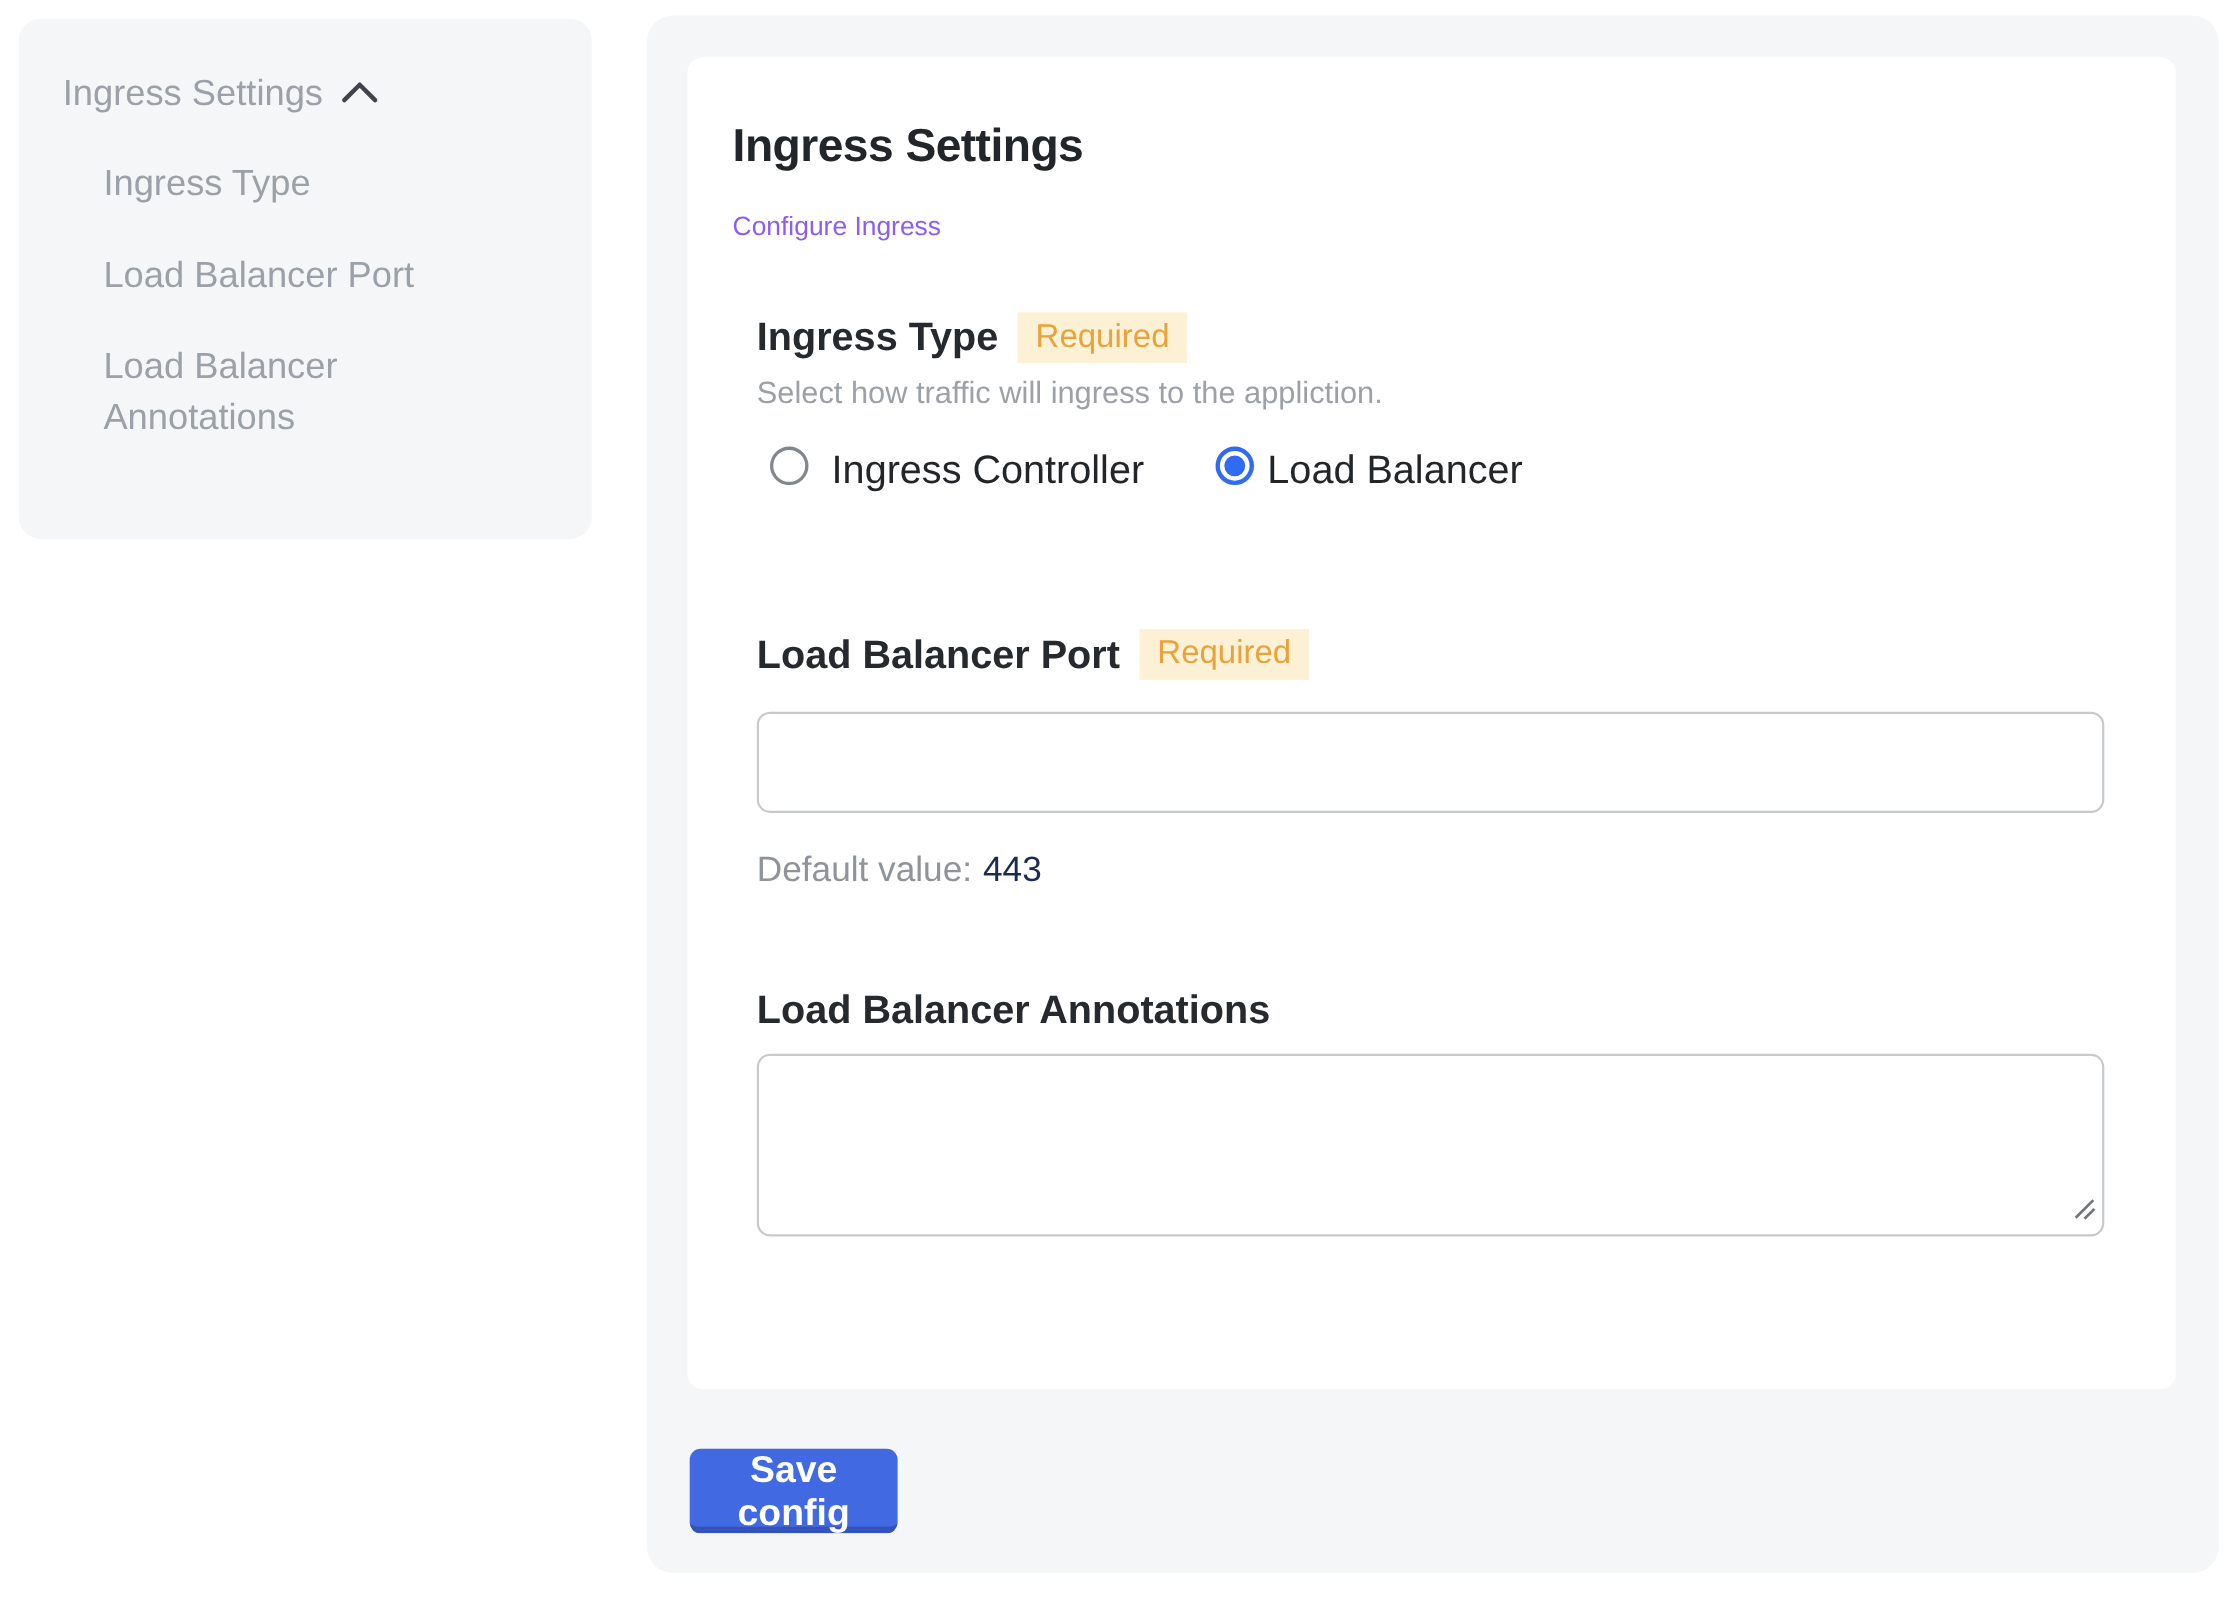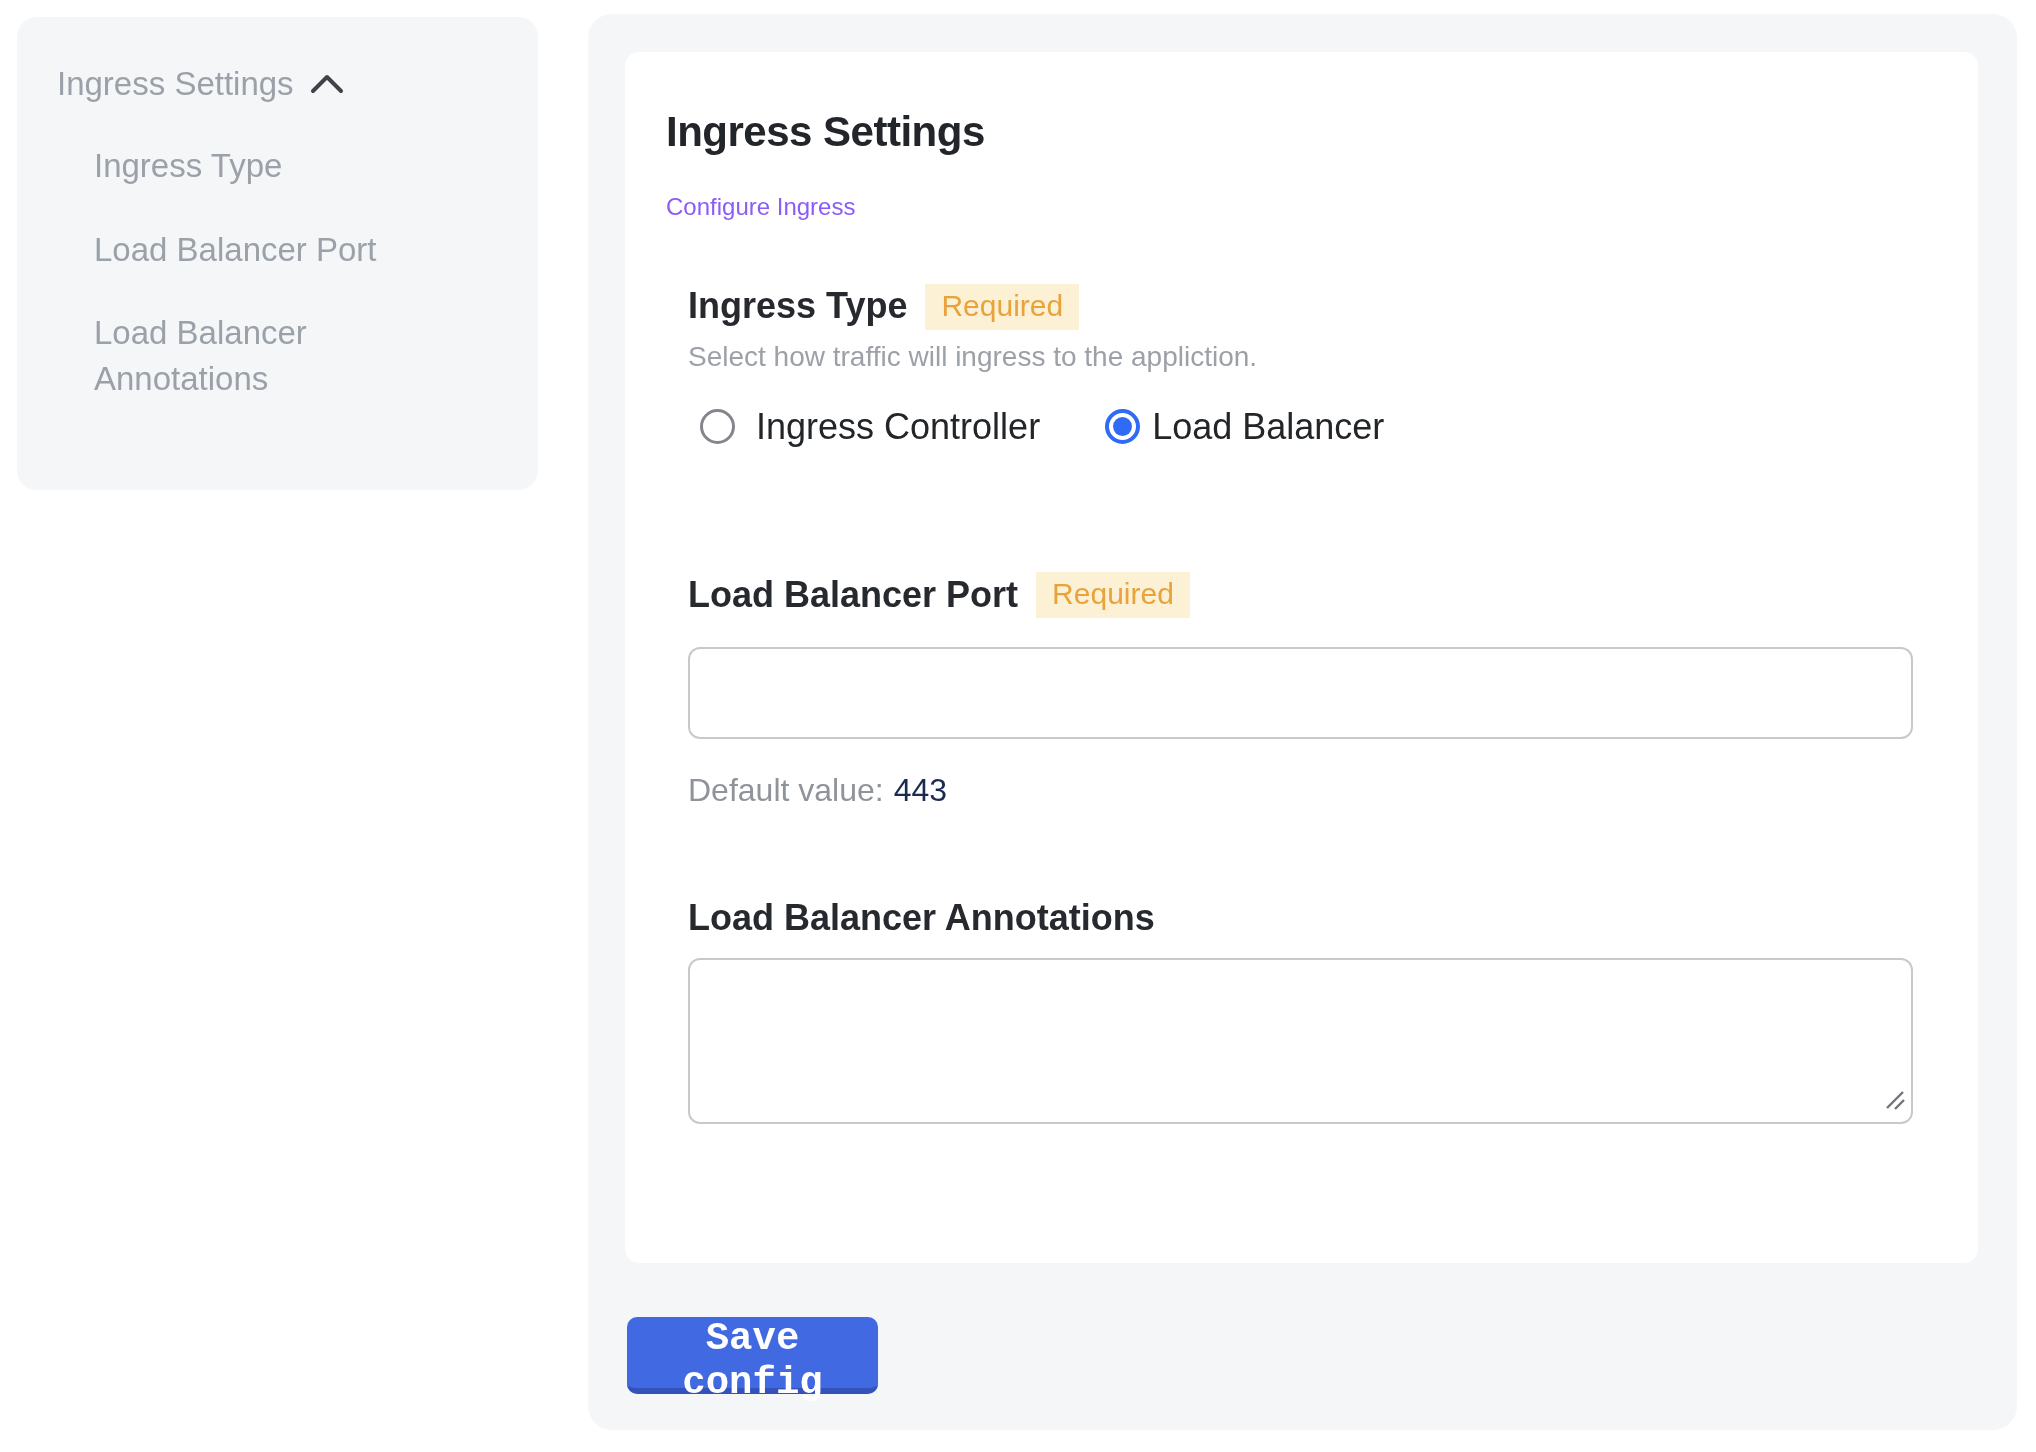--- a/index.html
+++ b/index.html
@@ -47,21 +47,21 @@
   .heading-row { display:flex; align-items:center; gap:18px; }
   .section-heading { font-size:36px; font-weight:700; color:#26292E; line-height:1.3; }
   .required-badge {
     font-size:30px; color:#E8A33C; background:#FCF1D4;
     padding:7px 16px 9px; border-radius:0; line-height:1;
   }
   .section-desc { margin-top:8px; font-size:28px; color:#9CA1A7; line-height:1.35; }
 
   
   .radio-row { margin-top:30px; padding-left:12px; display:flex; align-items:center; }
-  .radio-option { display:flex; align-items:center; gap:21px; cursor:pointer; }
+  .radio-option { display:flex; align-items:flex-start; gap:21px; cursor:pointer; }
   .radio-option + .radio-option { margin-left:65px;gap:12px; }
   .radio-circle {
     width:35px; height:35px; border-radius:50%; background:#fff;
     border:3px solid #83878D; display:flex; align-items:center; justify-content:center;
     flex:0 0 auto;
   }
   .radio-circle.checked { border:4px solid #2F6CF3; }
   .radio-dot { width:19px; height:19px; border-radius:50%; background:#2F6CF3; }
   .radio-label { font-size:36px; font-weight:500; color:#232629; }
 
@@ -79,24 +79,24 @@
     display:block; width:1225px; height:166px; resize:none;
     border:2px solid #C7CACD; border-radius:12px; background:#fff;
     font-size:32px; padding:18px 24px; color:#26292E; outline:none;
     font-family:"Liberation Sans", sans-serif;
   }
   .resize-handle { position:absolute; right:6px; bottom:8px; }
 
   
   .save-button {
     display:block; margin-top:54px; margin-left:2px;
-    width:251px; height:77px;
+    width:189px; height:77px;
     background:#4169E1; border:none; border-bottom:6px solid #3453BA;
-    border-radius:10px; color:#ffffff; font-size:39px; font-weight:700;
-    font-family:Liberation Mono, monospace; cursor:pointer;
+    border-radius:10px; color:#ffffff; font-size:34px; font-weight:700;
+    font-family:Liberation Sans, sans-serif; cursor:pointer;
   }
 </style>
 </head>
 <body>
 
 <nav class="sidebar">
   <div class="sidebar-header">
     <span>Ingress Settings</span>
     <span style="display:inline-flex;">
       <svg width="34" height="22" viewBox="0 0 34 22">

